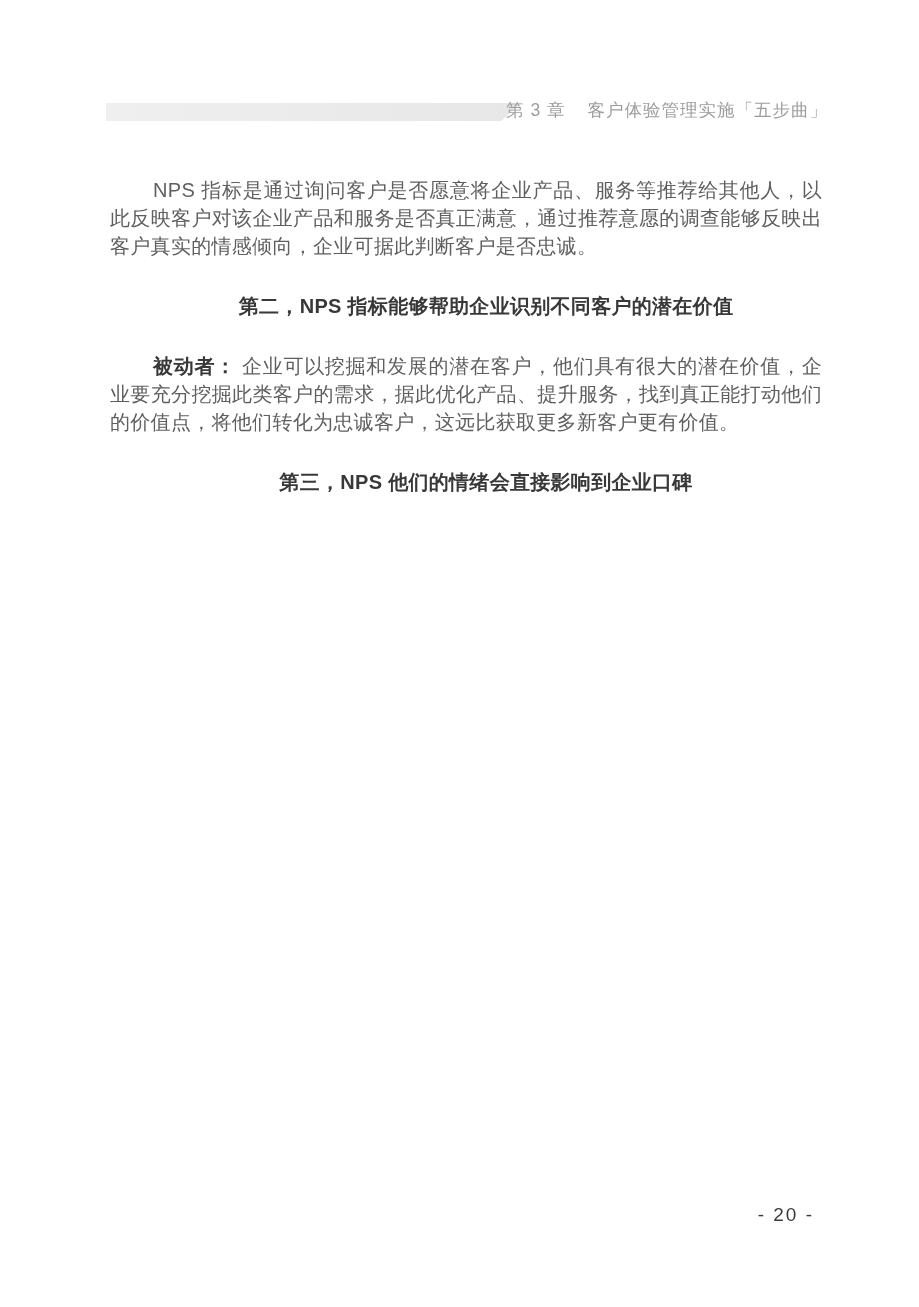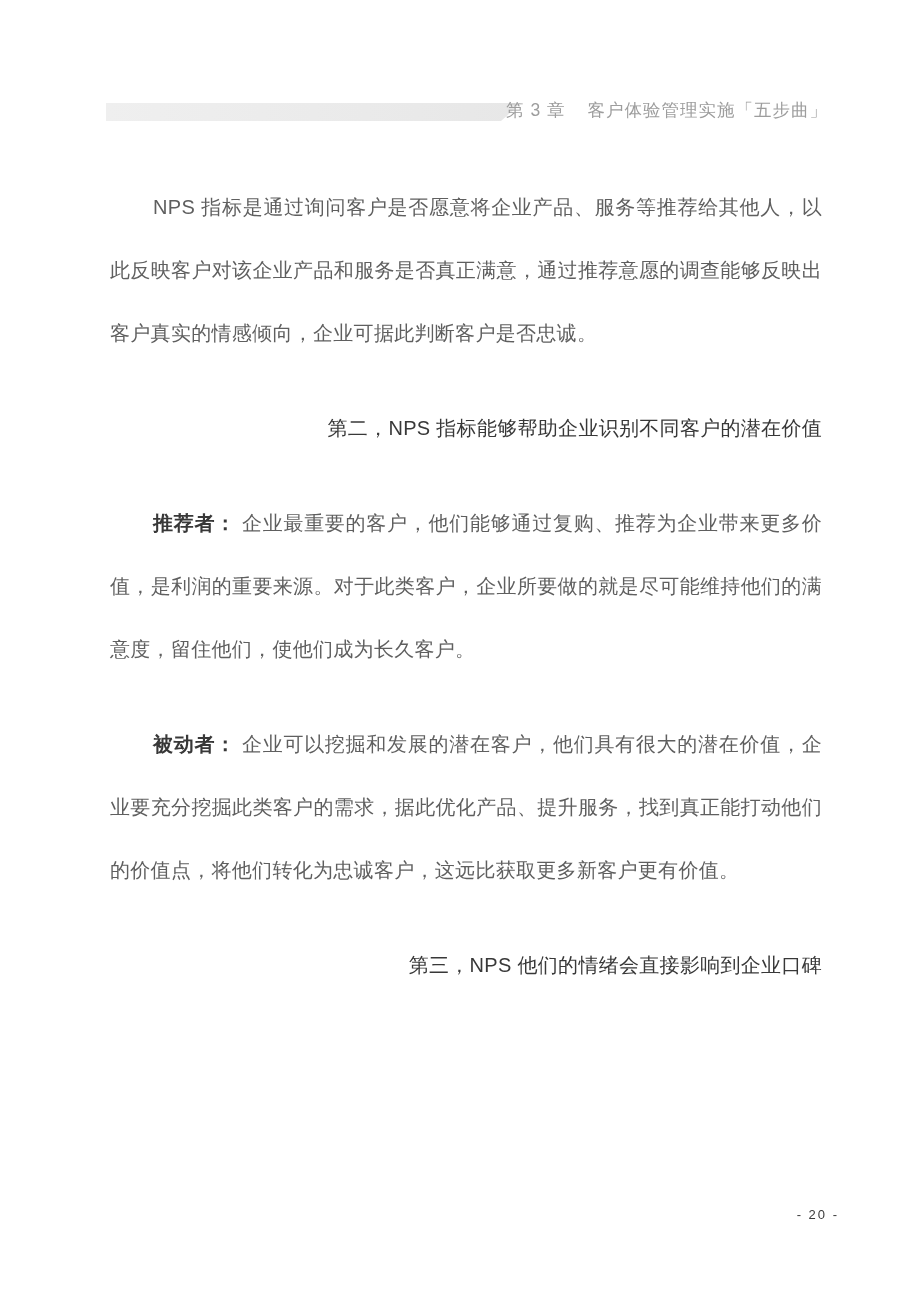--- a/index.html
+++ b/index.html
@@ -38,42 +38,42 @@
   .chapter-head .chapter-label { margin-right: 16px; }
   
   .content {
     position: absolute;
     left: 98px;
     right: 97px;
     top: 164px;
   }
   .para, .section-heading {
     font-size: 20px;
-    line-height: 63px;
+    line-height: 28px;
     text-indent: 2em;
     text-align: justify;
     margin-bottom: 26px;
     color: #5f5f5f;
     letter-spacing: 0.3px;
   }
   .para .lead {
     font-weight: bold;
     color: #383838;
   }
   .section-heading {
-    font-weight: normal;
+    font-weight: bold;
     color: #383838;
-    text-align: right;
+    text-align: center;
   }
   
   .page-number {
     position: absolute;
     top: 1194px;
-    right: 83px;
-    font-size: 13px;
+    right: 108px;
+    font-size: 19px;
     line-height: 24px;
     color: #3b3b3b;
     letter-spacing: 2px;
     white-space: nowrap;
   }
 </style>
 </head>
 <body>
 
 <div class="page">
@@ -84,21 +84,20 @@
     <span class="chapter-label">第 3 章</span><span>客户体验管理实施「五步曲」</span>
   </div>
 
   <div class="content">
 
     <p class="para"><span>NPS 指标是通过询问客户是否愿意将企业产品、服务等推荐给其他人，以此反映客户对该企业产品和服务是否真正满意，通过推荐意愿的调查能够反映出客户真实的情感倾向，企业可据此判断客户是否忠诚。</span></p>
 
     <h3 class="section-heading">第二，NPS 指标能够帮助企业识别不同客户的潜在价值</h3>
 
 
-    <p class="para"><span class="lead">推荐者：</span><span>企业最重要的客户，他们能够通过复购、推荐为企业带来更多价值，是利润的重要来源。对于此类客户，企业所要做的就是尽可能维持他们的满意度，留住他们，使他们成为长久客户。</span></p>
 
     <p class="para"><span class="lead">被动者：</span><span>企业可以挖掘和发展的潜在客户，他们具有很大的潜在价值，企业要充分挖掘此类客户的需求，据此优化产品、提升服务，找到真正能打动他们的价值点，将他们转化为忠诚客户，这远比获取更多新客户更有价值。</span></p>
 
 
     <h3 class="section-heading">第三，NPS 他们的情绪会直接影响到企业口碑</h3>
 
   </div>
 
   <div class="page-number">- 20 -</div>
 

